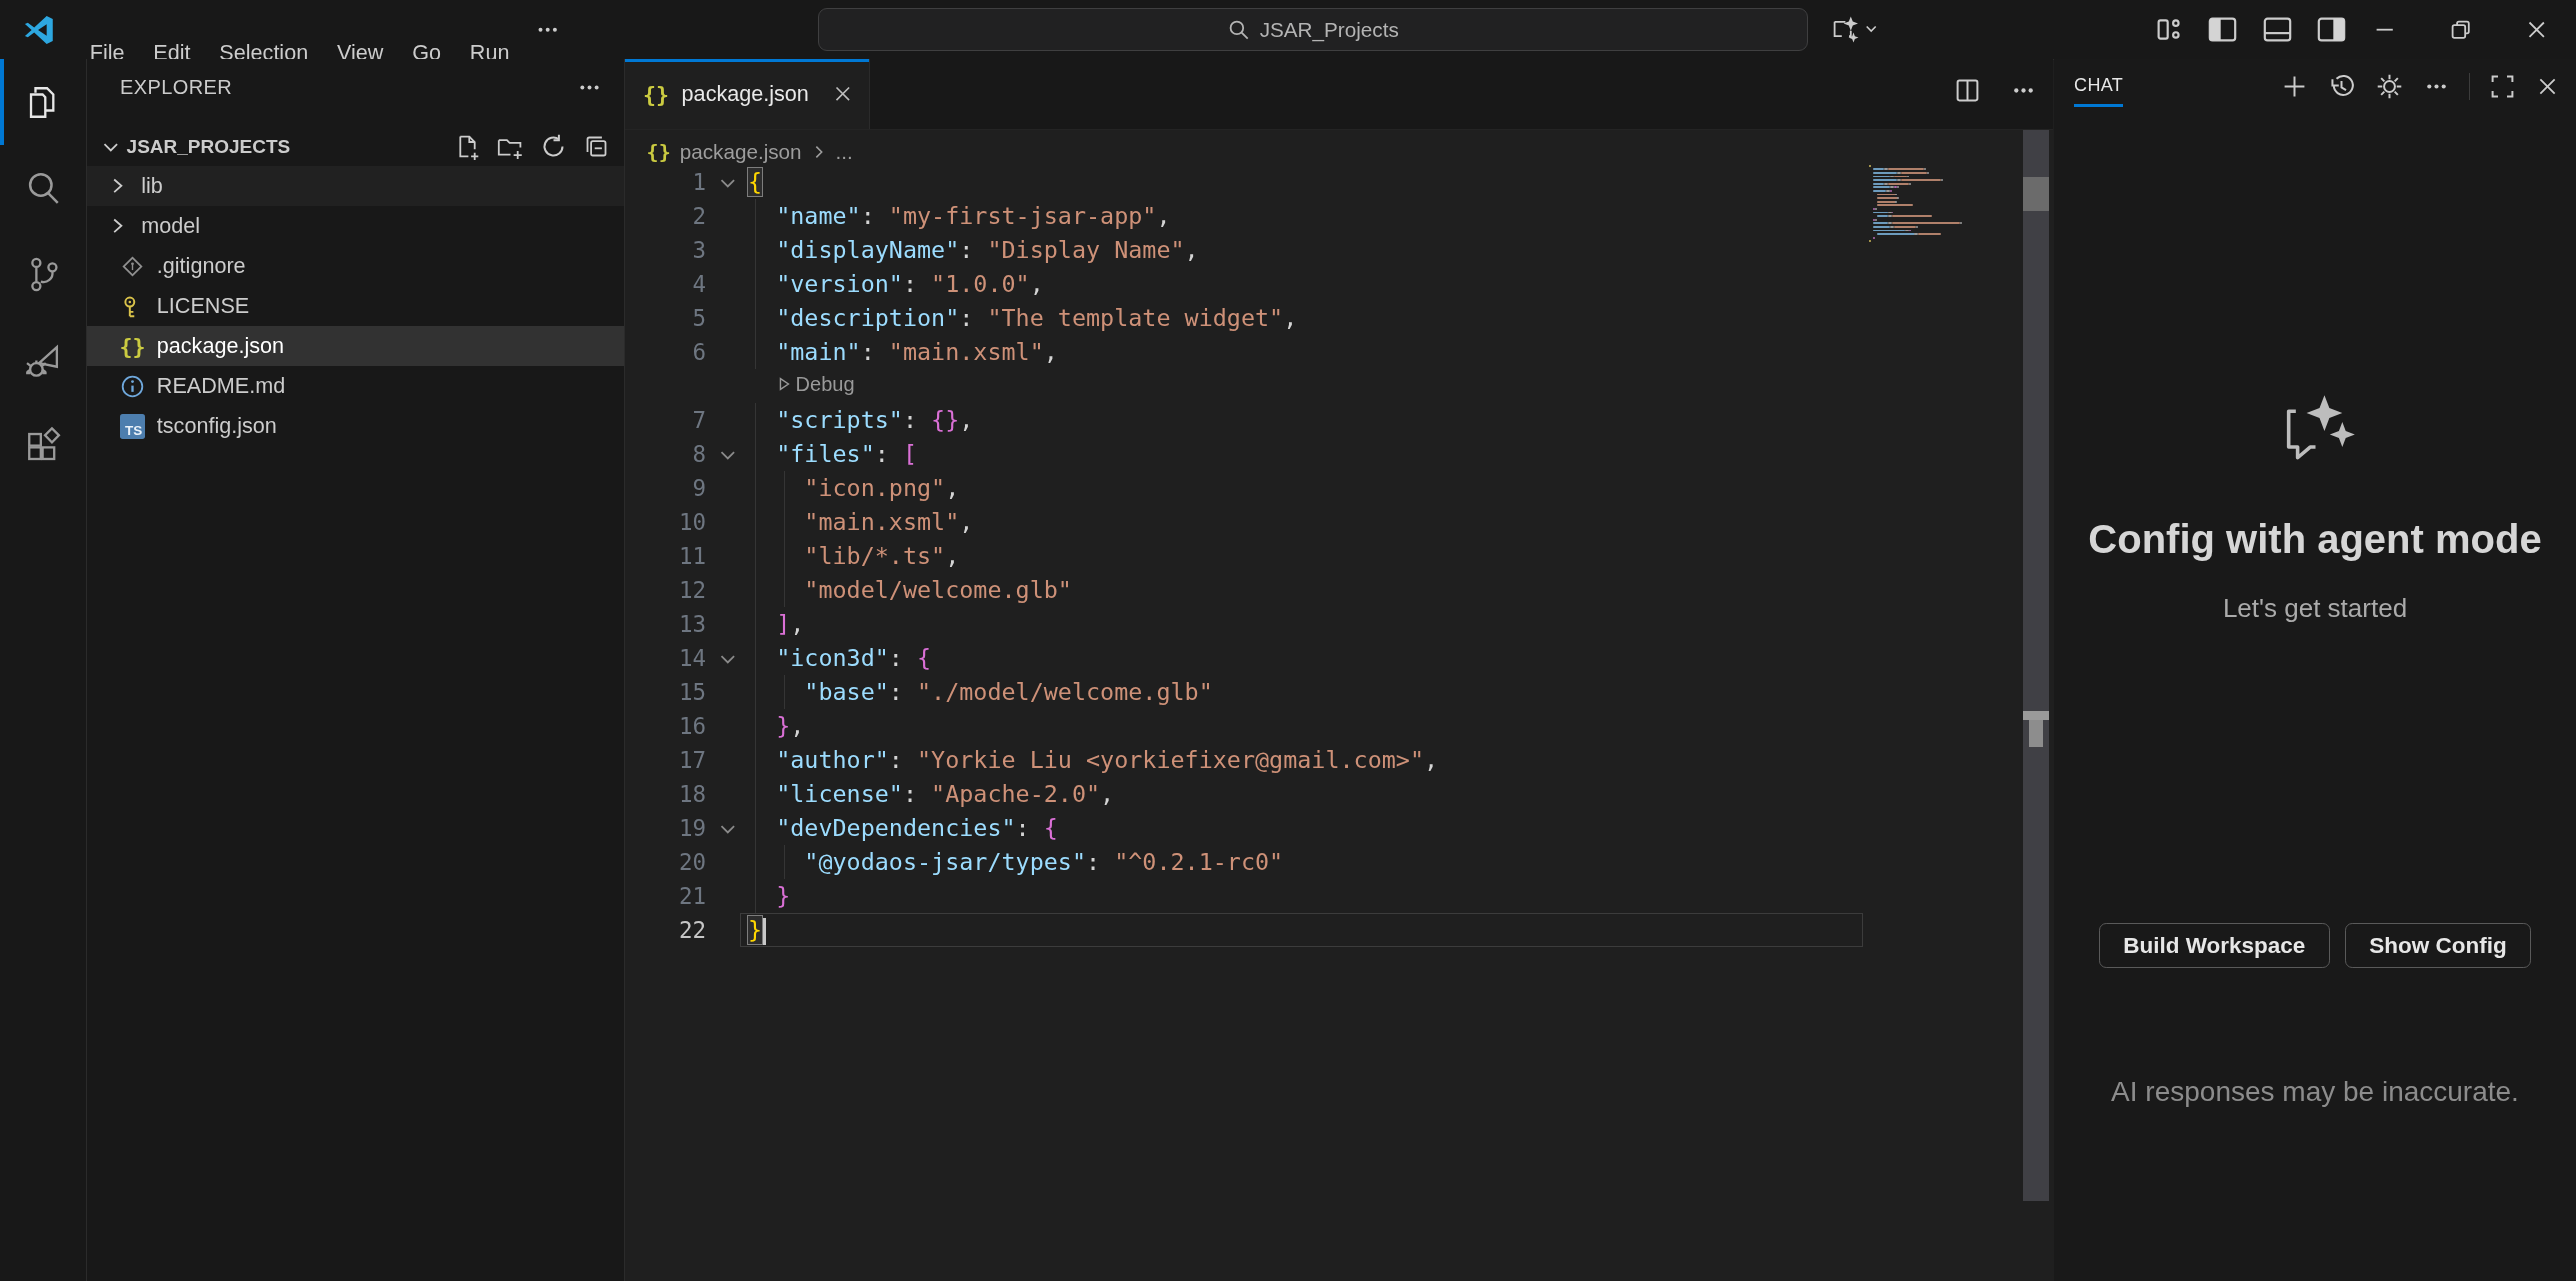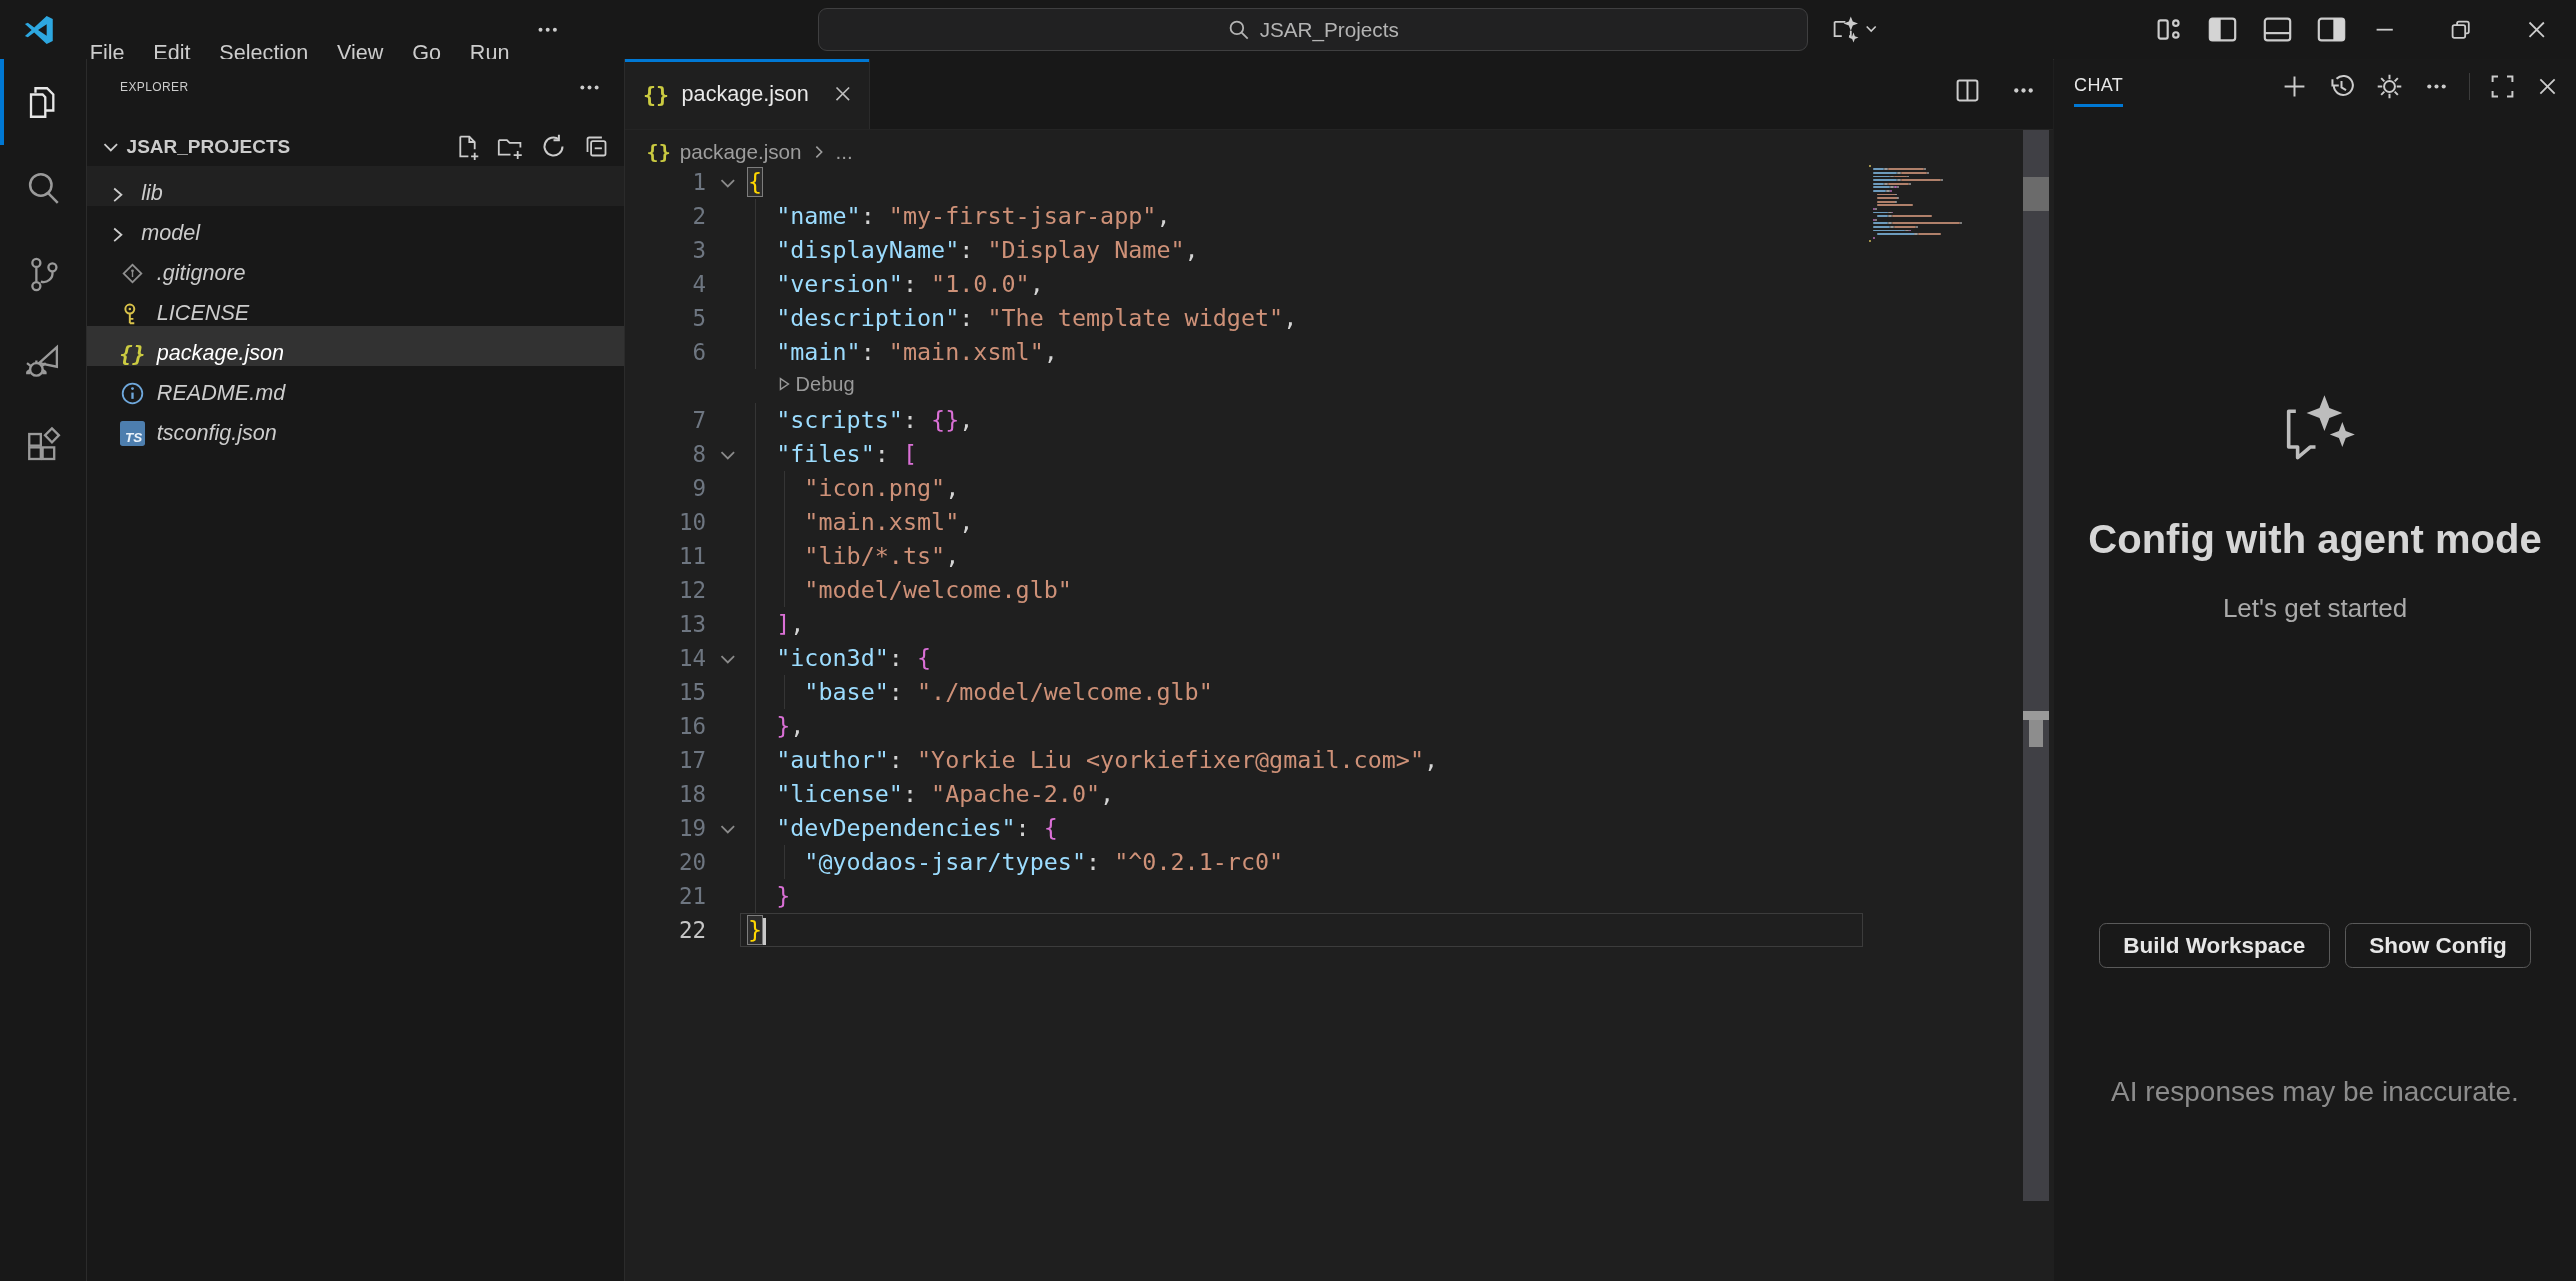--- a/index.html
+++ b/index.html
@@ -23,27 +23,27 @@
   .wc{width:76px;height:59px;display:flex;align-items:center;justify-content:center;}
 
   
   #activitybar{position:absolute;left:0;top:59px;width:86px;height:1222px;background:#181818;border-right:0.9px solid #2b2b2b;}
   .ab-slot{position:relative;width:86px;height:86px;display:flex;align-items:center;justify-content:center;}
   .ab-slot.active::before{content:"";position:absolute;left:0;top:0;width:3.6px;height:86px;background:#0078d4;}
 
   
   #sidebar{position:absolute;left:87px;top:59px;width:537px;height:1222px;background:#181818;border-right:0.9px solid #2b2b2b;}
   #sb-header{position:absolute;left:0;top:0;width:100%;height:56px;display:flex;align-items:center;}
-  #sb-title{margin-left:33px;font-size:12px;letter-spacing:0.4px;color:#cccccc;}
+  #sb-title{margin-left:33px;font-size:20px;letter-spacing:0.4px;color:#cccccc;}
   #sb-more{position:absolute;right:21.6px;top:16px;}
   #sb-section{position:absolute;left:0;top:69px;width:100%;height:38px;display:flex;align-items:center;}
   #sb-section-label{font-size:19px;font-weight:bold;color:#cccccc;margin-left:5.4px;}
   #sb-actions{position:absolute;right:14.4px;top:4.5px;display:flex;gap:15.3px;}
   #tree{position:absolute;left:0;top:107px;width:100%;}
-  .tree-row{position:relative;height:40px;display:flex;align-items:flex-end;font-size:21.6px;color:#cccccc;cursor:default;font-style:italic;}
+  .tree-row{position:relative;height:40px;display:flex;align-items:center;font-size:21.6px;color:#cccccc;cursor:default;}
   .tree-row.hovered{background:#212121;}
   .tree-row.selected{background:#323232;color:#ffffff;}
   .tree-chevron{margin-left:20px;width:23.4px;flex:none;}
   .tree-ficon{margin-left:25px;width:27px;flex:none;display:flex;justify-content:center;}
   .tree-label{margin-left:10.8px;white-space:nowrap;}
   .braces-glyph{font-family:"DejaVu Sans Mono",monospace;font-weight:bold;color:#cbcb41;font-size:21.6px;}
   .ts-badge{width:25px;height:25px;background:#4d7eae;color:#eaf2fa;font-size:13.5px;font-weight:bold;
             display:flex;align-items:flex-end;justify-content:flex-end;border-radius:2.7px;padding:0 2.7px 0.9px 0;box-sizing:border-box;}
 
   

